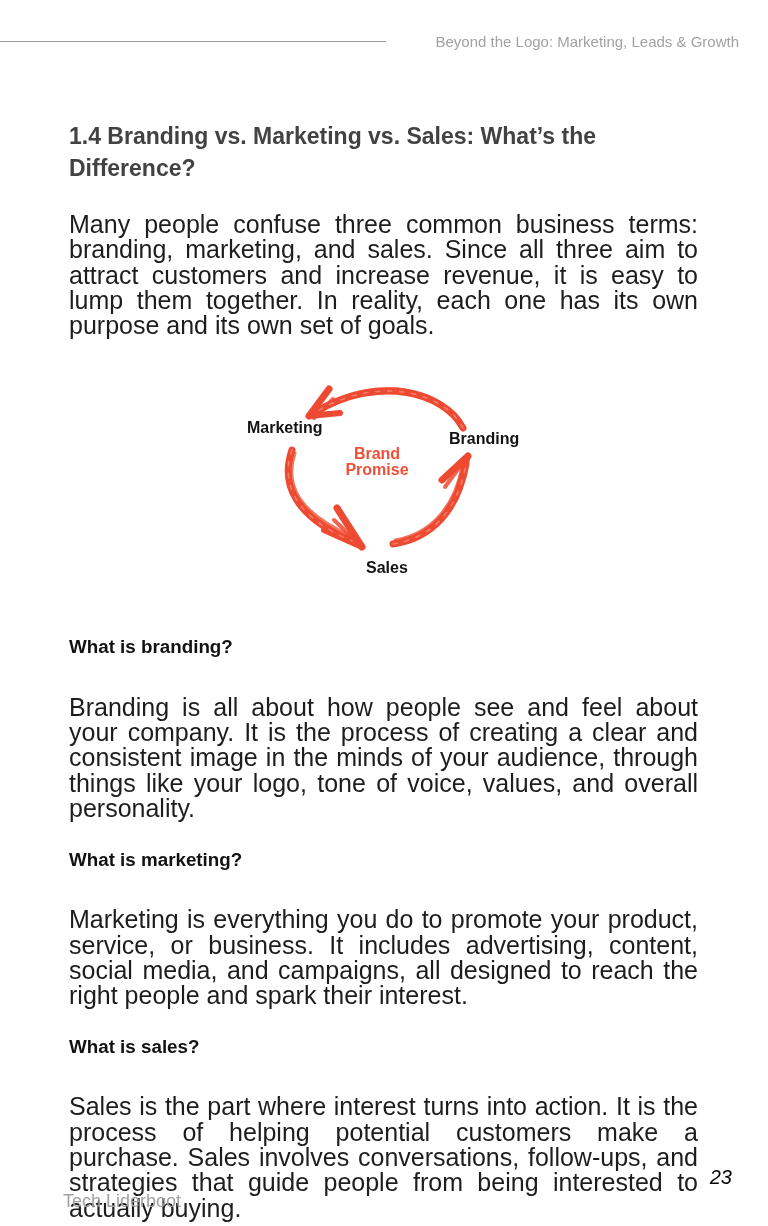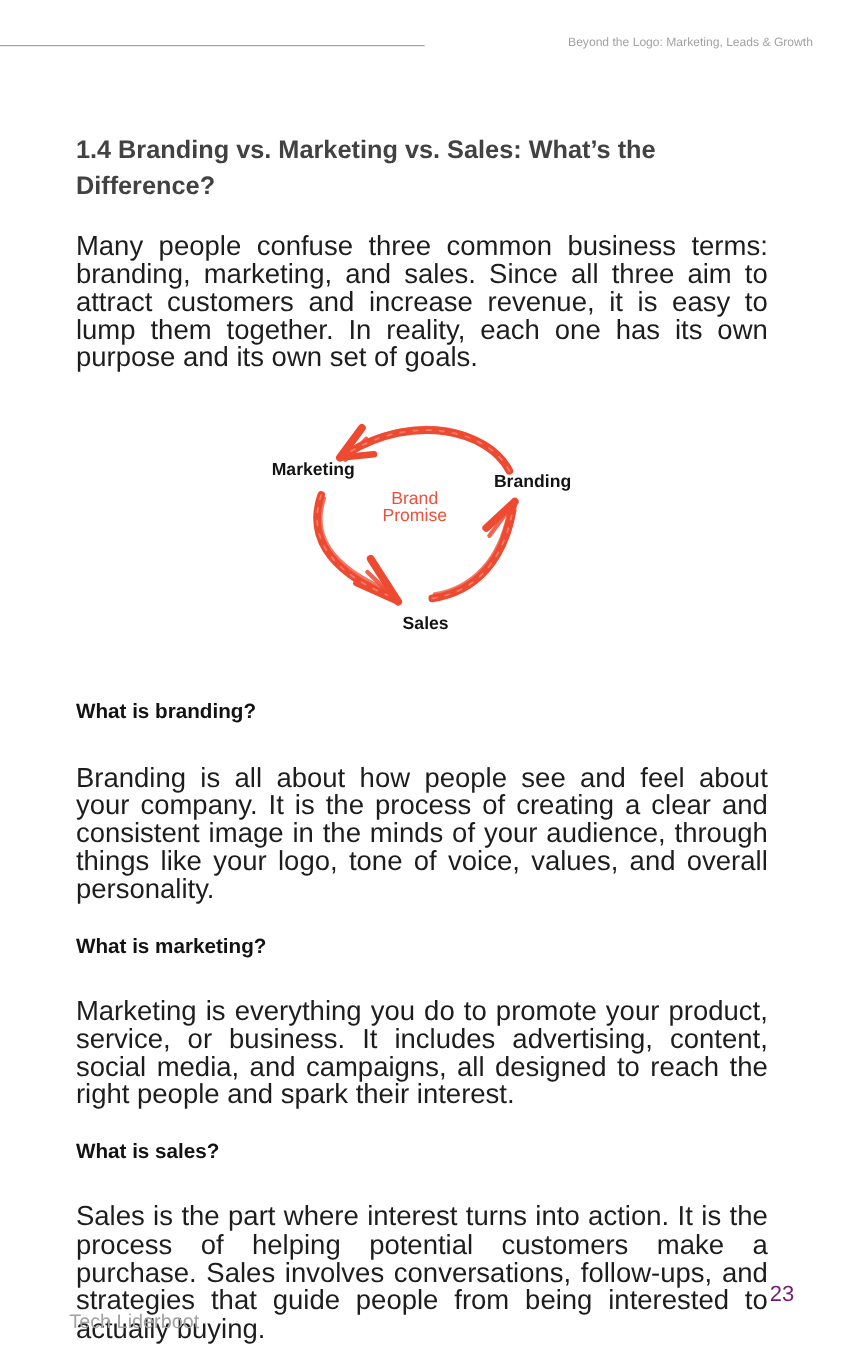--- a/index.html
+++ b/index.html
@@ -9,21 +9,21 @@
     background:#ffffff;
     font-family:"Liberation Sans", sans-serif;
     overflow:hidden;
   }
   .header-line {
     position:absolute; top:41px; left:0;
     width:386px; height:1px; background:#9a9a9a;
   }
   .header-title {
     position:absolute; top:33px; right:29px;
-    font-size:11px; color:#a2a2a2; white-space:nowrap;padding-left:32px;
+    font-size:15px; color:#a2a2a2; white-space:nowrap;padding-left:32px;
   }
   .content {
     position:absolute; left:69px; top:0; width:629px;
   }
   .doc-title {
     margin:120px 0 0 0;
     font-size:23px; line-height:32px; font-weight:bold;
     color:#424242;
   }
   .para {
@@ -46,30 +46,30 @@
   .diagram svg { position:absolute; left:0; top:0; }
   .dlabel {
     position:absolute;
     font-size:16px; font-weight:bold; color:#131313; white-space:nowrap;
   }
   .dlabel-marketing { left:17px;  top:42px;  }
   .dlabel-branding  { left:219px; top:53px;  }
   .dlabel-sales     { left:136px; top:182px; }
   .dcenter {
     position:absolute; left:87px; top:69px; width:120px;
-    text-align:center; font-size:16px; font-weight:normal;
+    text-align:center; font-size:16px; font-weight:bold;
     line-height:15.5px; color:#f0503a;
   }
   .footer-brand {
     position:absolute; left:63px; top:1191px;
     font-size:18px; color:#a2a2a2;
   }
   .footer-page-number {
-    position:absolute; right:46px; top:1166px;
-    font-size:20px; color:#701a75;
+    position:absolute; right:36px; top:1166px;
+    font-size:20px; color:#000000;font-style:italic;
   }
 </style>
 </head>
 <body>
 
 <div class="page">
 
   <div class="header-line"></div>
   <div class="header-title">Beyond the Logo: Marketing, Leads &amp; Growth</div>
 

